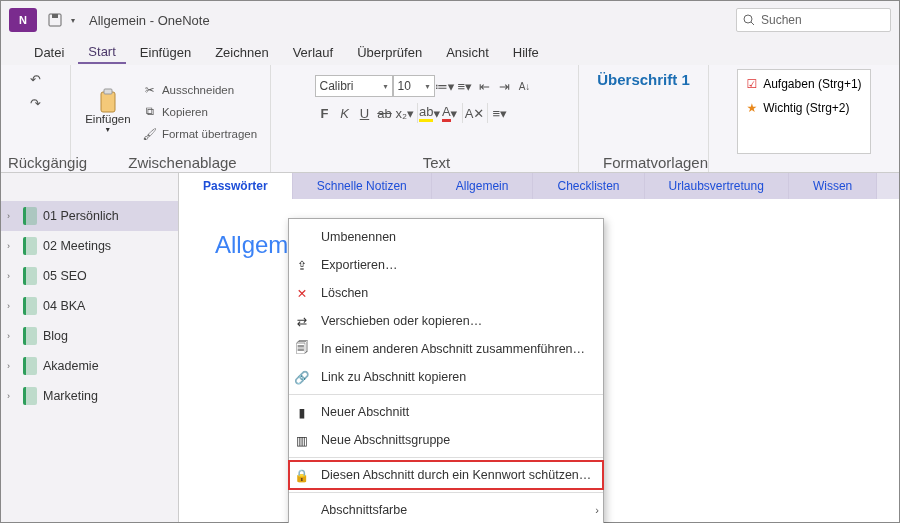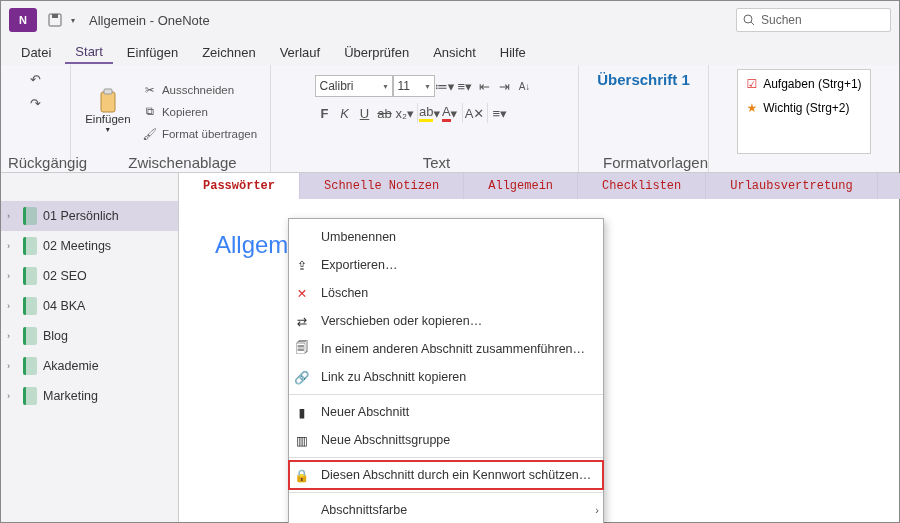--- a/index.html
+++ b/index.html
@@ -7,21 +7,21 @@
 .window { width: 900px; height: 523px; border: 1px solid #888; background: #f3f2f5; position: relative; }
 
 .titlebar { height: 38px; display: flex; align-items: center; padding: 0 8px; }
 .appicon { width: 28px; height: 24px; background: #7a2b8e; border-radius: 3px; display: flex; align-items: center; justify-content: center; color: #fff; font-size: 11px; font-weight: bold; }
 .qat { width: 24px; height: 24px; margin-left: 6px; display: flex; align-items: center; justify-content: center; }
 .caret { font-size: 8px; color: #555; margin-left: 4px; }
 .title { margin-left: 14px; color: #444; font-size: 13px; }
 .search { margin-left: auto; width: 155px; height: 24px; background: #fff; border: 1px solid #ccc; border-radius: 2px; display: flex; align-items: center; padding: 0 6px; font-size: 12px; color: #666; }
 .search svg { margin-right: 6px; }
 
-.menubar { height: 26px; display: flex; align-items: center; padding: 0 10px; gap: 4px; text-align: right; }
+.menubar { height: 26px; display: flex; align-items: center; padding: 0 23px; gap: 4px; text-align: right; }
 .menuitem { padding: 3px 10px; font-size: 13px; color: #333; cursor: pointer; }
 .menuitem.active { border-bottom: 2px solid #7b5fa2; color: #4b3869; }
 
 .ribbon { height: 108px; background: #f6f5f9; border-bottom: 1px solid #ccc; display: flex; }
 .group { border-right: 1px solid #ddd; display: flex; flex-direction: column; align-items: center; justify-content: flex-end; padding: 4px 8px 2px 8px; }
 .group-body { flex: 1; display: flex; align-items: center; gap: 6px; }
 .group-label { font-size: 15px; color: #555; height: 16px; margin-left: 24px; }
 .btn-col { display: flex; flex-direction: column; gap: 2px; }
 .rbtn { display: flex; align-items: center; font-size: 11.5px; color: #555; gap: 4px; height: 20px; padding: 0 2px; }
 .bigbtn { display: flex; flex-direction: column; align-items: center; font-size: 11.5px; color: #333; width: 52px; }
@@ -39,21 +39,21 @@
 
 .workspace { position: absolute; top: 172px; left: 0; right: 0; bottom: 0; display: flex; background: #f3f2f5; }
 .nbheader { position: absolute; top: 172px; left: 0; width: 178px; height: 26px; display: flex; align-items: center; justify-content: space-between; padding: 0 8px; font-size: 13px; font-weight: 600; color: #333; }
 .nbpanel { width: 178px; border-right: 1px solid #ccc; padding-top: 28px; }
 .nbitem { display: flex; align-items: center; height: 30px; padding: 0 6px; font-size: 12.5px; color: #333; gap: 6px; }
 .nbitem .chev { font-size: 9px; color: #666; width: 10px; }
 .nbicon { width: 14px; height: 18px; border-radius: 2px; border-left: 3px solid; }
 .nbitem.sel { background: #dad6e6; }
 
 .tabs { position: absolute; top: 172px; left: 178px; right: 0; height: 26px; display: flex; background: #e4e1ee; }
-.tab { flex: 0 0 auto; padding: 0 24px; height: 26px; display: flex; align-items: center; font-size: 12px; color: #b91c1c; border-right: 1px solid #cfc9df; background: #d8d3e7; font-family: Liberation Mono, monospace; }
+.tab { flex: 0 0 auto; padding: 0 24px; height: 26px; display: flex; align-items: center; font-size: 12px; color: #1d4ed8; border-right: 1px solid #cfc9df; background: #d8d3e7; }
 .tab.active { background: #fff; font-weight: 600; }
 
 .page { position: absolute; top: 198px; left: 178px; right: 0; bottom: 0; background: #fff; }
 .pgtitle { font-size: 24px; color: #3b82f6; padding: 32px 0 0 36px; font-weight: 400; }
 
 .ctxmenu { position: absolute; top: 217px; left: 287px; width: 316px; background: #fff; border: 1px solid #aaa; box-shadow: 2px 3px 8px rgba(0,0,0,0.25); padding: 4px 0; }
 .ctxitem { height: 28px; display: flex; align-items: center; padding: 0 4px; font-size: 12.5px; color: #333; gap: 10px; position: relative; }
 .ctxsep { height: 1px; background: #ddd; margin: 3px 0; }
 .ctxitem.hl { outline: 2px solid #d33; outline-offset: -1px; }
 .ctxicon { width: 18px; display: flex; justify-content: center; }
@@ -134,21 +134,21 @@
     </div>
 
     <div class="group" style="width:308px">
       <div class="group-body" style="flex-direction:column;align-items:flex-start;gap:6px;padding-top:6px">
         <div class="trow">
           <div class="combo" style="width:78px">
               <span>Calibri</span>
               <span class="dd">▾</span>
             </div>
           <div class="combo small">
-              <span>11</span>
+              <span>10</span>
               <span class="dd">▾</span>
             </div>
           <div class="tbtn">≔▾</div>
           <div class="tbtn">≡▾</div>
           <div class="tbtn">⇤</div>
           <div class="tbtn">⇥</div>
           <div class="tbtn" style="font-size:10px">A↓</div>
         </div>
         <div class="trow">
           <div class="tbtn">
@@ -211,21 +211,21 @@
           <span>01 Persönlich</span>
         </div>
         <div class="nbitem">
           <span class="chev">›</span>
           <span class="nbicon" style="background:#2e9e5b44;border-left-color:#2e9e5b"></span>
           <span>02 Meetings</span>
         </div>
         <div class="nbitem">
           <span class="chev">›</span>
           <span class="nbicon" style="background:#2e9e5b44;border-left-color:#2e9e5b"></span>
-          <span>02 SEO</span>
+          <span>05 SEO</span>
         </div>
         <div class="nbitem">
           <span class="chev">›</span>
           <span class="nbicon" style="background:#2e9e5b44;border-left-color:#2e9e5b"></span>
           <span>04 BKA</span>
         </div>
         <div class="nbitem">
           <span class="chev">›</span>
           <span class="nbicon" style="background:#2e9e5b44;border-left-color:#2e9e5b"></span>
           <span>Blog</span>

